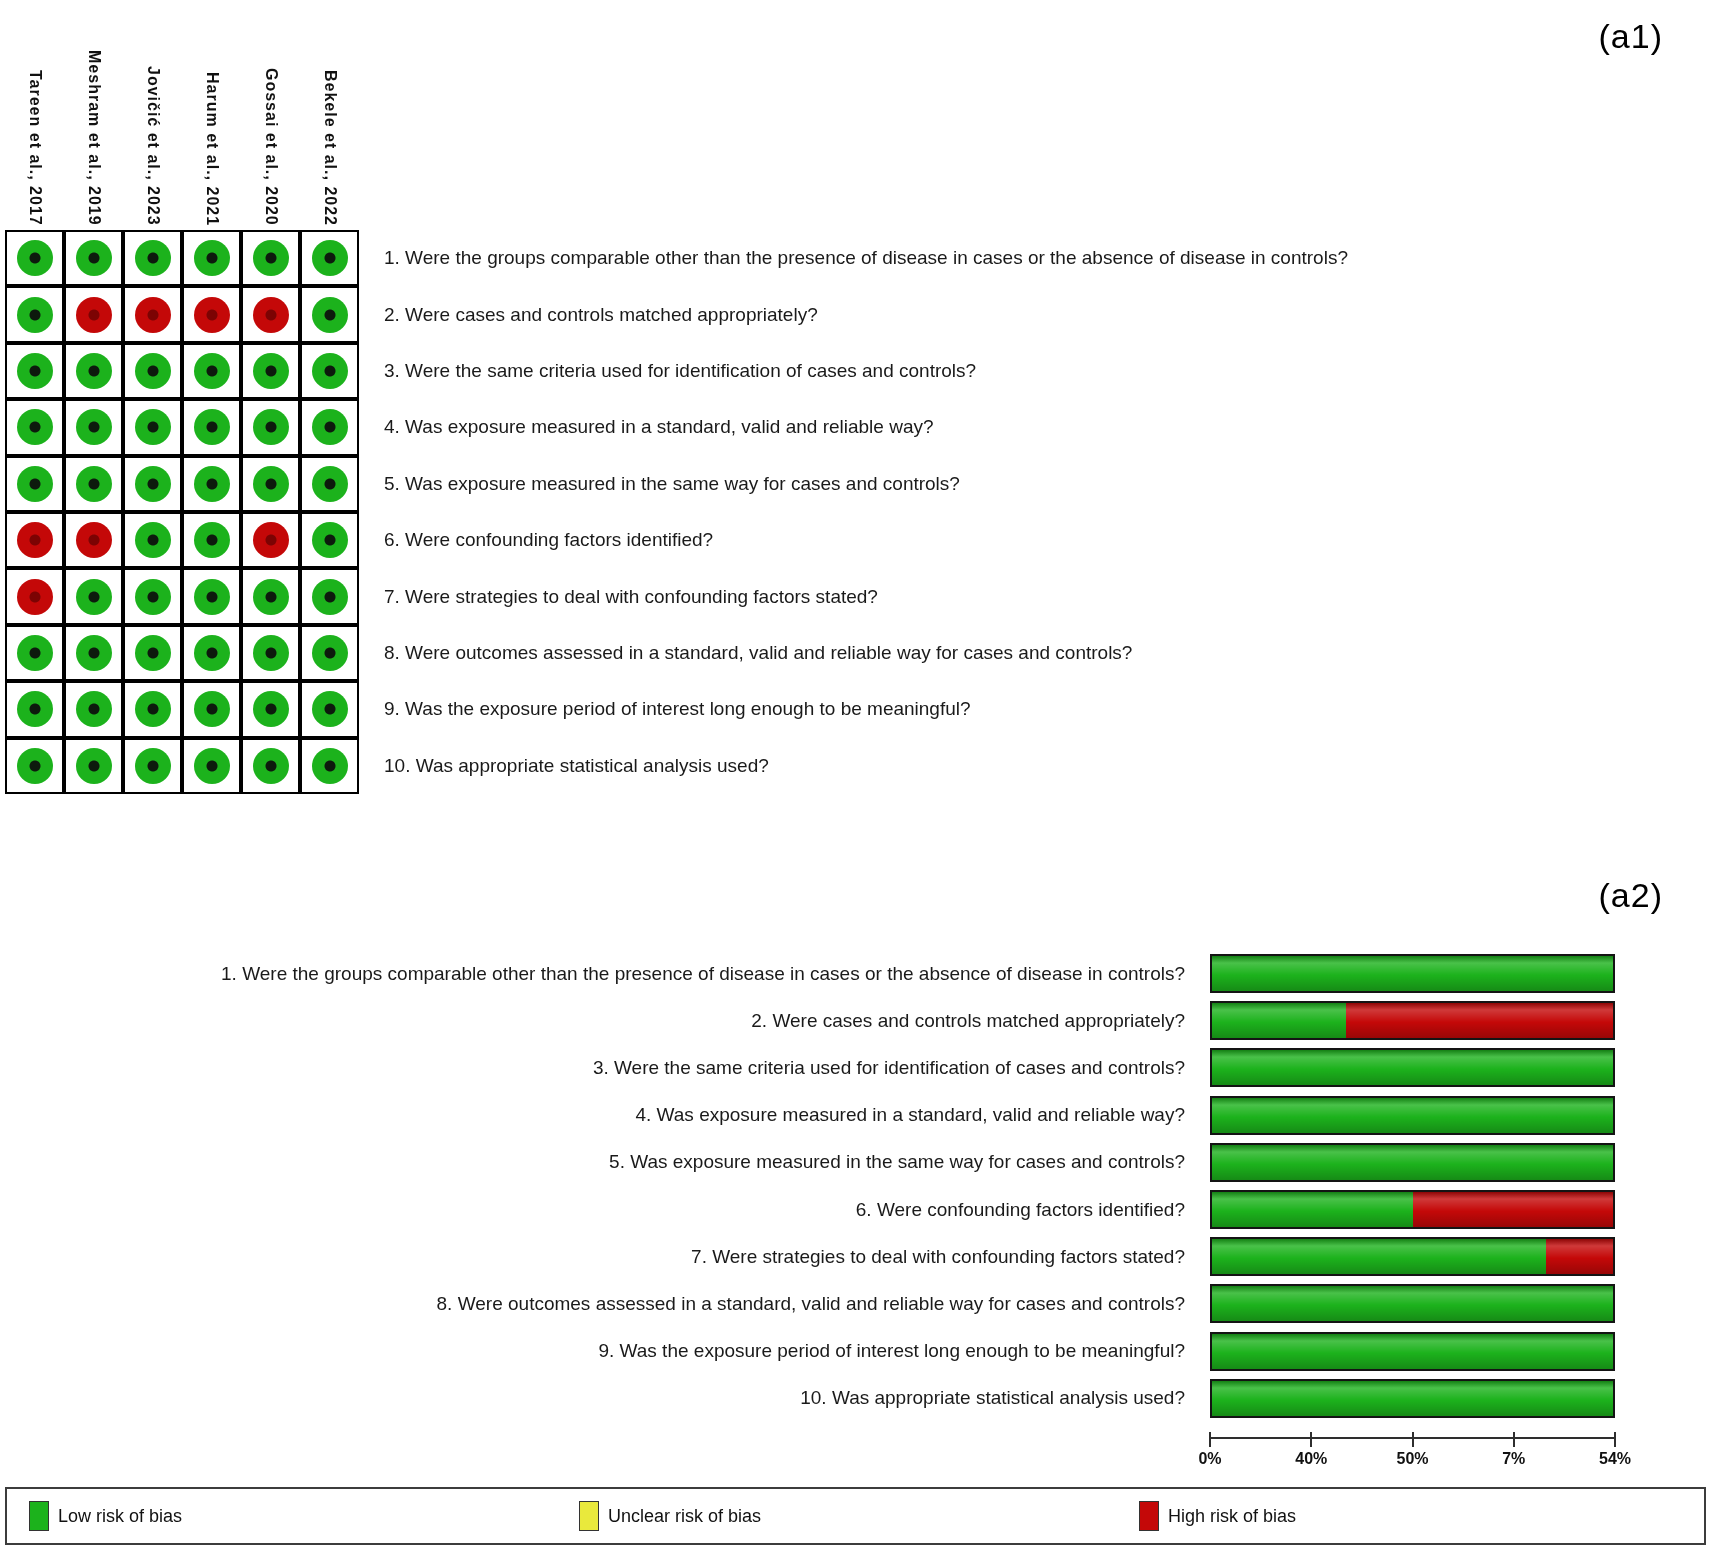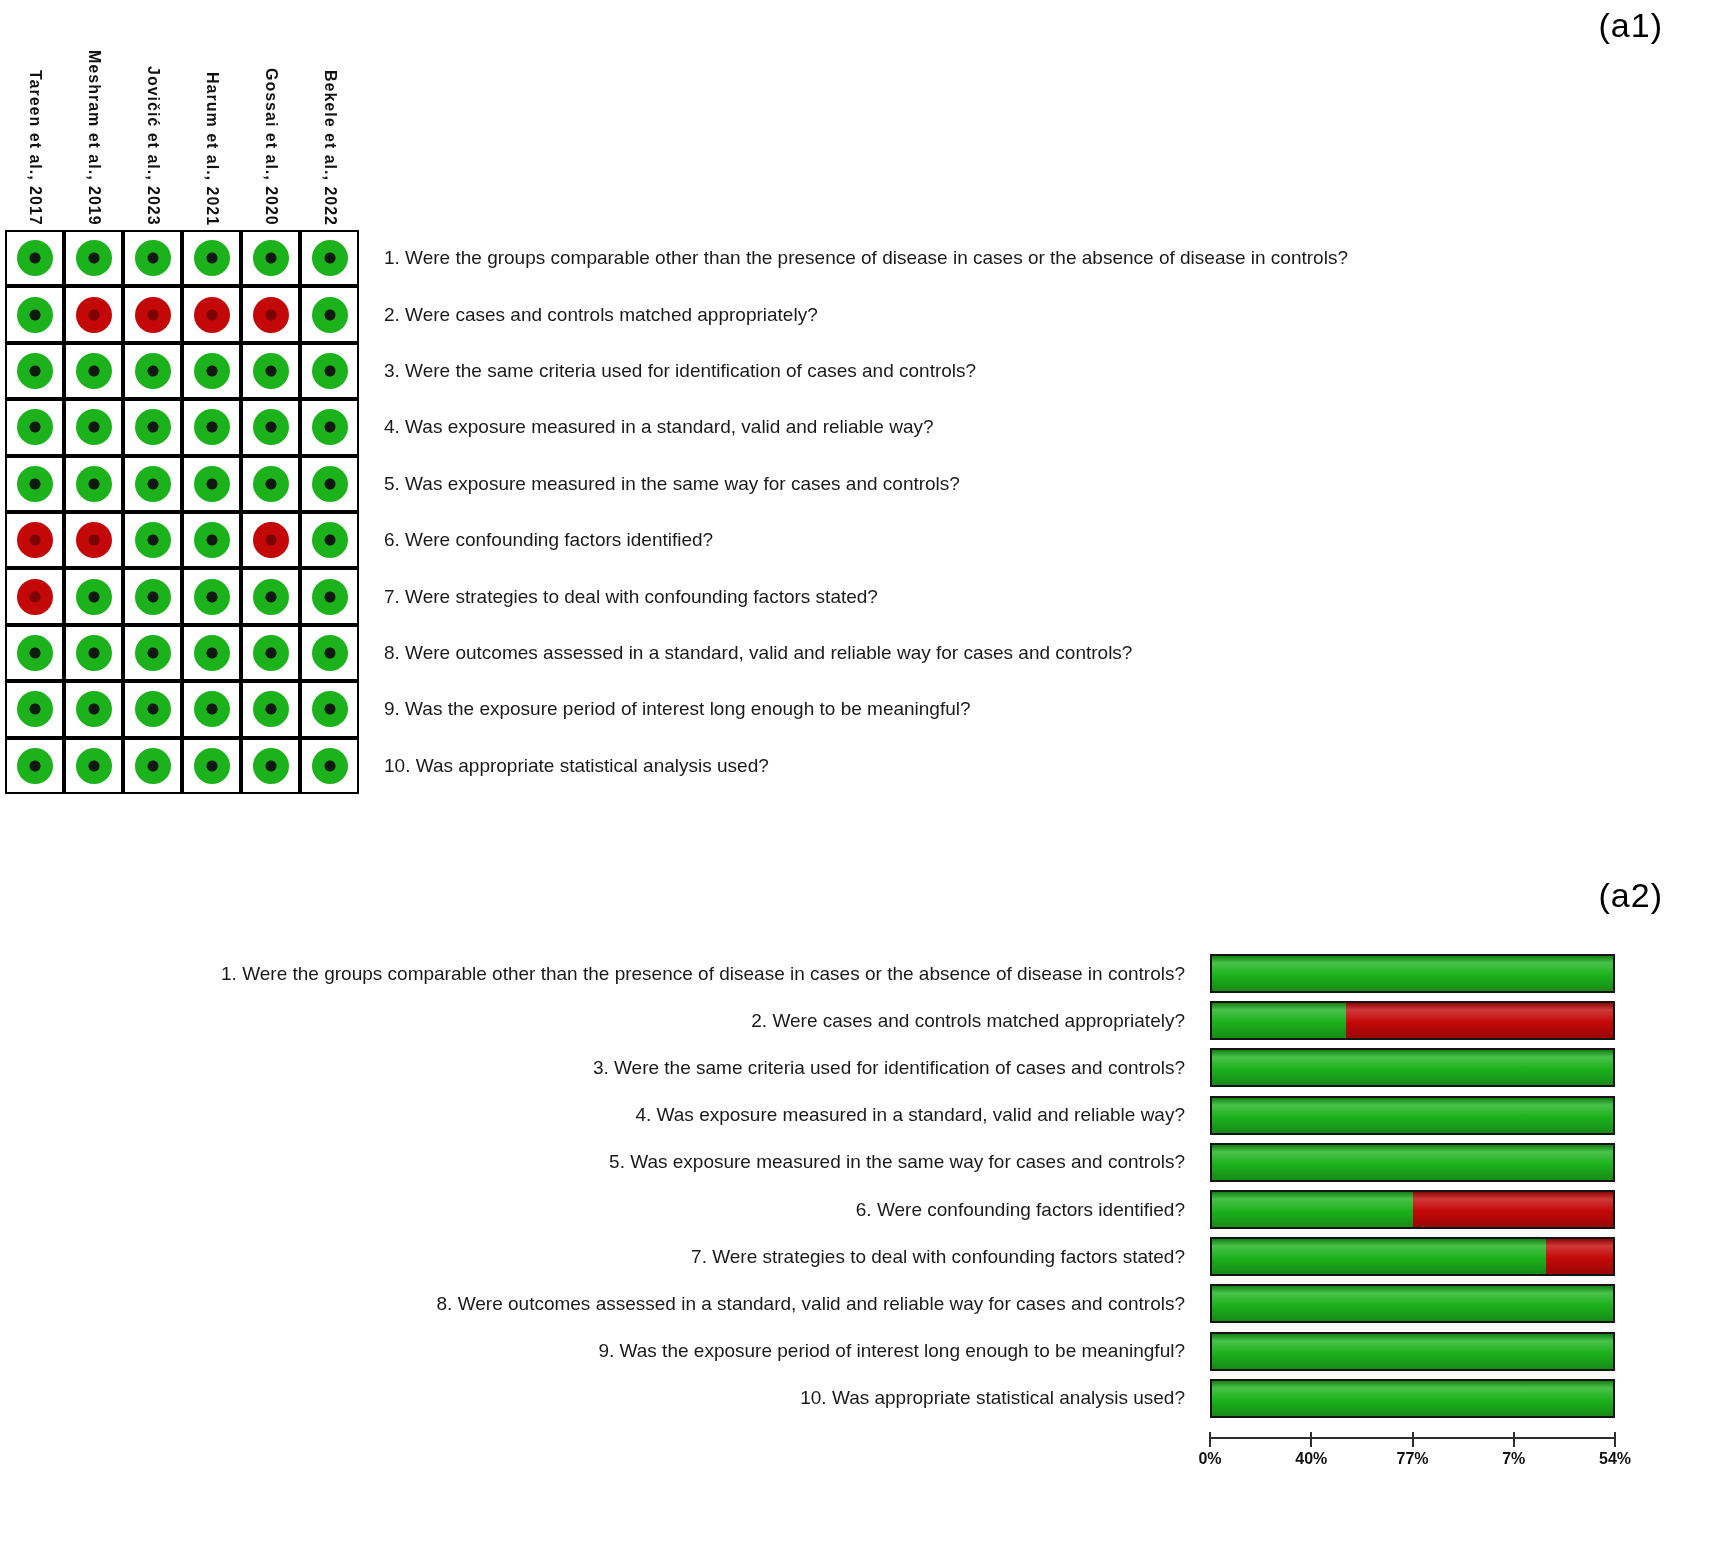--- a/index.html
+++ b/index.html
@@ -11,21 +11,21 @@
     color:#151515;
     overflow:hidden;
   }
   
   .panel-tag{
     position:absolute;
     font-size:34px;
     color:#000;
     letter-spacing:1px;
   }
-  #a1-tag{top:6px;right:50px;}
+  #a1-tag{top:17px;right:50px;}
   #a2-tag{top:876px;right:50px;}
 
   #a1-headers{
     position:absolute;left:5px;top:0;height:228px;
     display:grid;grid-template-columns:repeat(6,59px);
   }
   .hdr-cell{position:relative;}
   .study-name{
     position:absolute;bottom:2px;left:50%;
     transform:translateX(-50%);
@@ -395,21 +395,35 @@
         </div>
       </div>
     </div>
 
   <div id="a2-axis">
       <div class="tick" style="left: 0%;"></div>
       <div class="tick-label" style="left: 0%;">0%</div>
       <div class="tick" style="left: 25%;"></div>
       <div class="tick-label" style="left: 25%;">40%</div>
       <div class="tick" style="left: 50%;"></div>
-      <div class="tick-label" style="left: 50%;">77%</div>
+      <div class="tick-label" style="left: 50%;">50%</div>
       <div class="tick" style="left: 75%;"></div>
       <div class="tick-label" style="left: 75%;">7%</div>
       <div class="tick" style="left: 100%;"></div>
       <div class="tick-label" style="left: 100%;">54%</div>
     </div>
 
+  <div id="legend">
+      <div class="legend-item" style="left: 22px;">
+        <span class="swatch" style="background: rgb(28, 178, 28);"></span>
+        <span class="legend-text">Low risk of bias</span>
+      </div>
+      <div class="legend-item" style="left: 572px;">
+        <span class="swatch" style="background: rgb(233, 233, 60);"></span>
+        <span class="legend-text">Unclear risk of bias</span>
+      </div>
+      <div class="legend-item" style="left: 1132px;">
+        <span class="swatch" style="background: rgb(196, 8, 8);"></span>
+        <span class="legend-text">High risk of bias</span>
+      </div>
+    </div>
 
 </div>
 
 </body></html>

